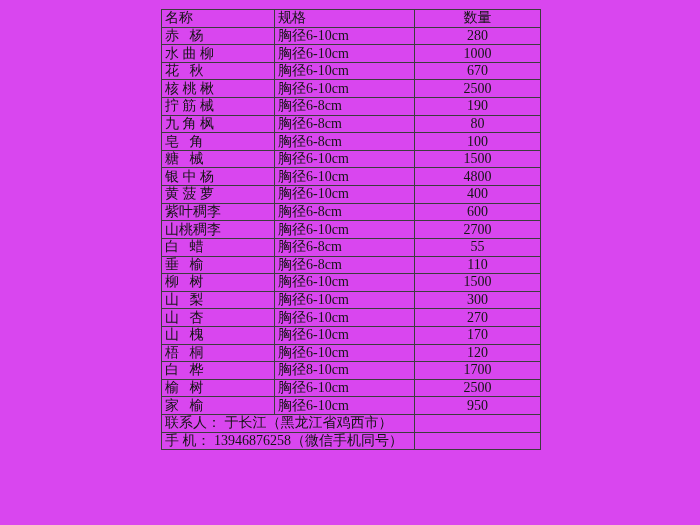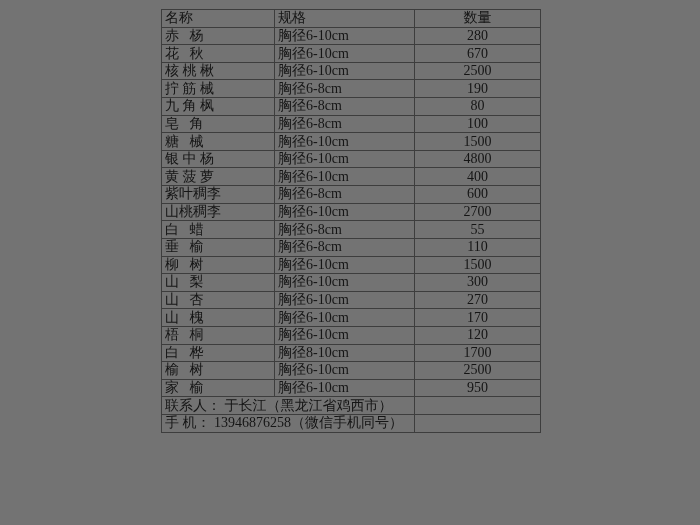--- a/index.html
+++ b/index.html
@@ -7,21 +7,21 @@
     padding: 0;
     width: 700px;
     height: 525px;
     background: #ffffff;
     overflow: hidden;
   }
   .page {
     position: relative;
     width: 700px;
     height: 525px;
-    background: #737373;
+    background: #d946ef;
   }
   table.price-table {
     position: absolute;
     left: 161px;
     top: 9px;
     width: 379px;
     border-collapse: collapse;
     table-layout: fixed;
     font-family: "Liberation Serif", "DejaVu Serif", serif;
     font-size: 14px;
@@ -63,20 +63,25 @@
         <th class="cell-left">名称</th>
         <th class="cell-left">规格</th>
         <th class="cell-center">数量</th>
       </tr>
     </thead>
     <tbody>
         <tr>
           <td class="cell-left">赤   杨</td>
           <td class="cell-left">胸径6-10cm</td>
           <td class="cell-center">280</td>
+        </tr>
+        <tr>
+          <td class="cell-left">水 曲 柳</td>
+          <td class="cell-left">胸径6-10cm</td>
+          <td class="cell-center">1000</td>
         </tr>
         <tr>
           <td class="cell-left">花   秋</td>
           <td class="cell-left">胸径6-10cm</td>
           <td class="cell-center">670</td>
         </tr>
         <tr>
           <td class="cell-left">核 桃 楸</td>
           <td class="cell-left">胸径6-10cm</td>
           <td class="cell-center">2500</td>

